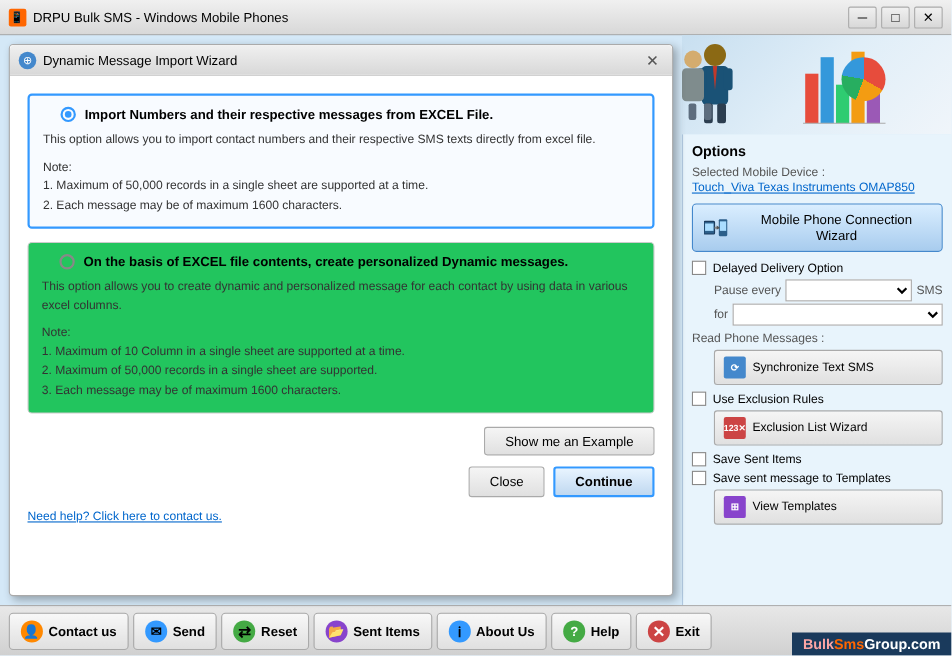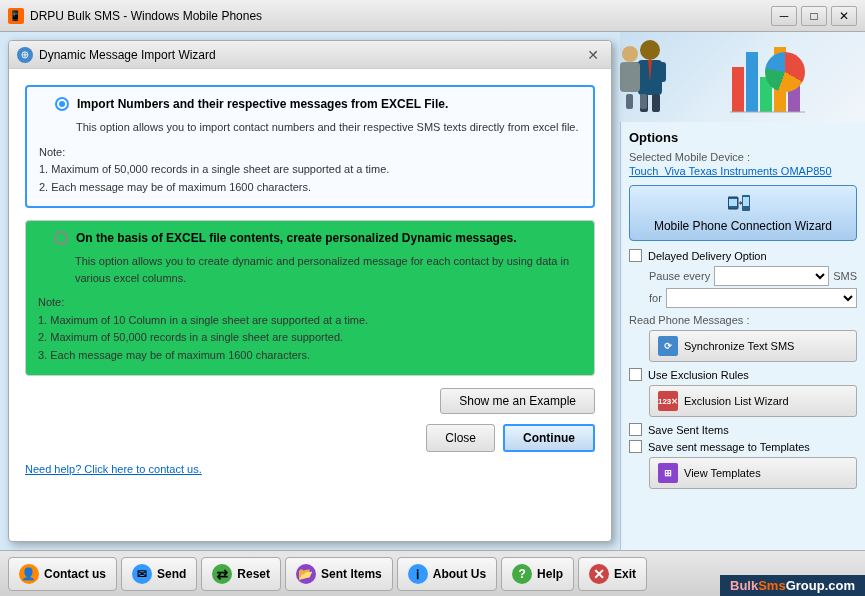--- a/index.html
+++ b/index.html
@@ -175,21 +175,20 @@
       border-radius: 50%;
     }
     .radio-circle.empty {
       border: 2px solid #888;
     }
     .option-description {
       font-size: 11px;
       color: #333;
       margin-bottom: 8px;
       line-height: 1.5;
-      margin-left: 37px;
     }
     .option-note {
       font-size: 11px;
       color: #333;
       line-height: 1.6;
     }
 
     .btn-row {
       display: flex;
       justify-content: flex-end;
@@ -245,21 +244,20 @@
       border-radius: 4px;
       background: linear-gradient(to bottom, #daeeff, #a8ccee);
       cursor: pointer;
       font-size: 12px;
       color: #000;
       display: flex;
       align-items: center;
       justify-content: center;
       gap: 6px;
       margin-bottom: 8px;
-      flex-direction: column;
     }
 
     .sidebar-checkbox-row {
       display: flex;
       align-items: center;
       gap: 6px;
       margin-bottom: 4px;
     }
     .sidebar-checkbox {
       width: 13px;

